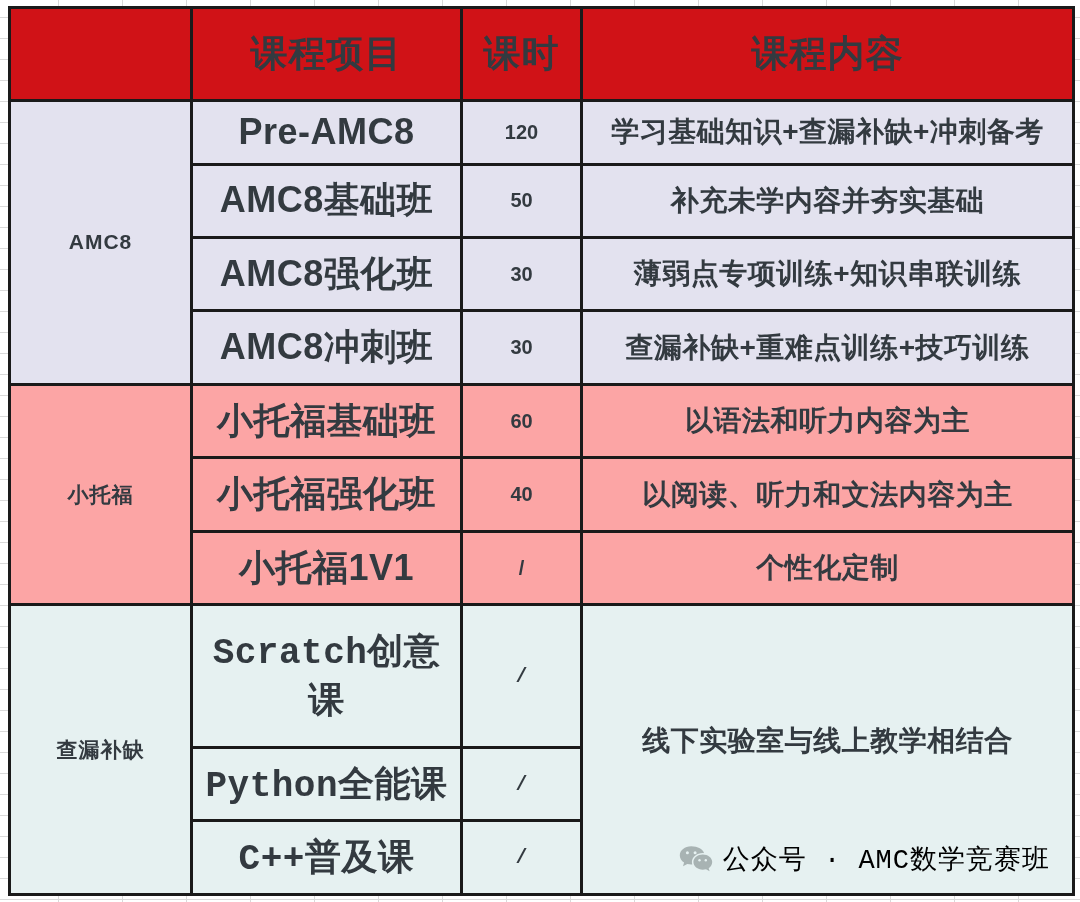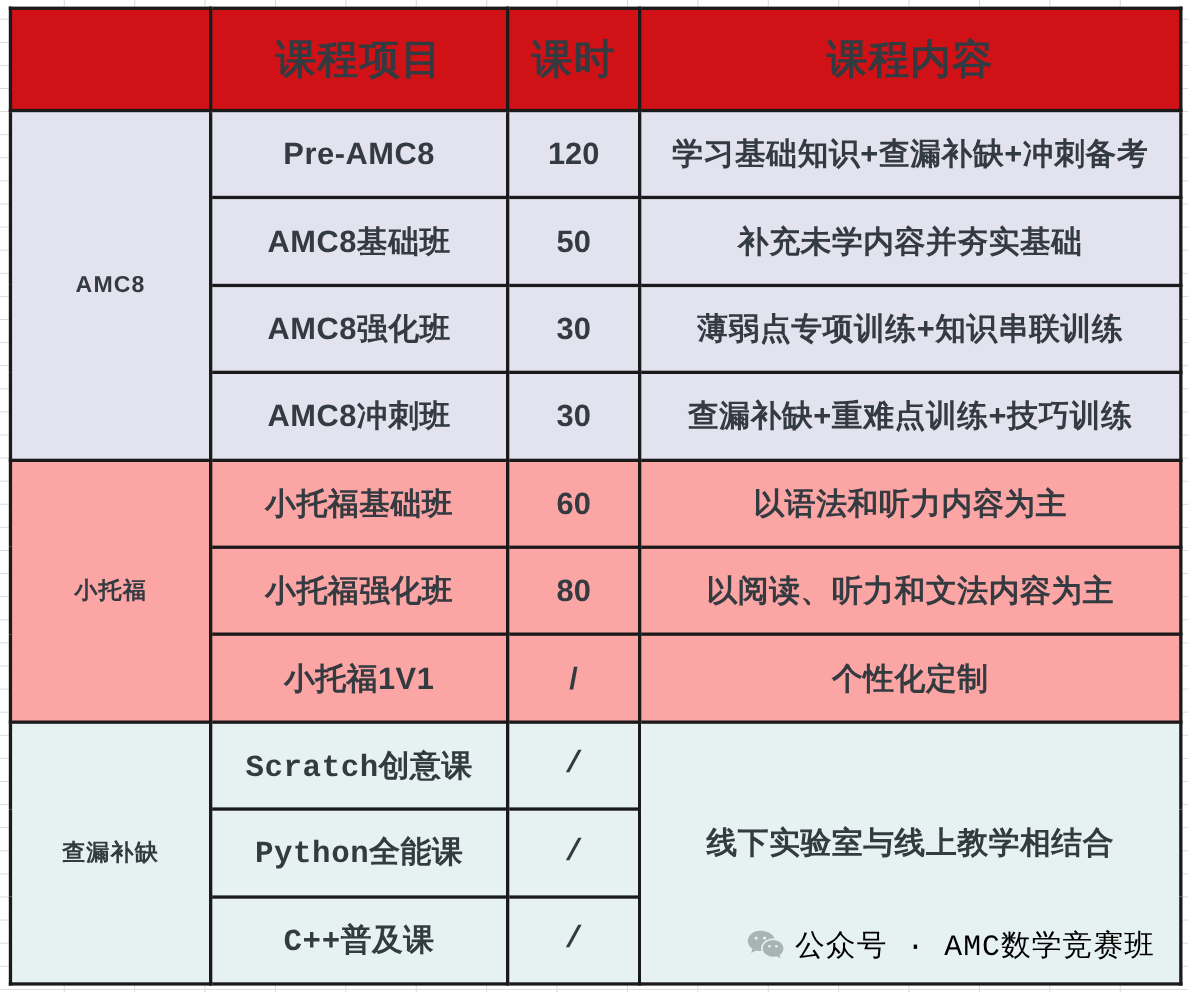--- a/index.html
+++ b/index.html
@@ -76,26 +76,26 @@
   tr.sec-amc8 td    { background: #e3e2ef; }
   tr.sec-toefl td   { background: #fca5a5; }
   tr.sec-coding td  { background: #e6f1f1; font-family: Liberation Mono, monospace; }
 
   td.cat-cell {
     font-size: 21px;
     font-weight: 700;
     letter-spacing: 1px;
   }
   td.prog-cell {
-    font-size: 28px;
+    font-size: 36px;
     font-weight: 400;
     letter-spacing: 0.5px;
   }
   td.hours-cell {
-    font-size: 28px;
+    font-size: 20px;
     font-weight: 400;
   }
   td.desc-cell {
     font-size: 28px;
     font-weight: 700;
     letter-spacing: 0.5px;
   }
 
   
   td.desc-merged {
@@ -170,21 +170,21 @@
       </tr>
 
       <tr class="sec-toefl">
         <td class="cat-cell" rowspan="3">小托福</td>
         <td class="prog-cell">小托福基础班</td>
         <td class="hours-cell">60</td>
         <td class="desc-cell">以语法和听力内容为主</td>
       </tr>
       <tr class="sec-toefl">
         <td class="prog-cell">小托福强化班</td>
-        <td class="hours-cell">80</td>
+        <td class="hours-cell">40</td>
         <td class="desc-cell">以阅读、听力和文法内容为主</td>
       </tr>
       <tr class="sec-toefl">
         <td class="prog-cell">小托福1V1</td>
         <td class="hours-cell">/</td>
         <td class="desc-cell">个性化定制</td>
       </tr>
 
       <tr class="sec-coding">
         <td class="cat-cell" rowspan="3">查漏补缺</td>

